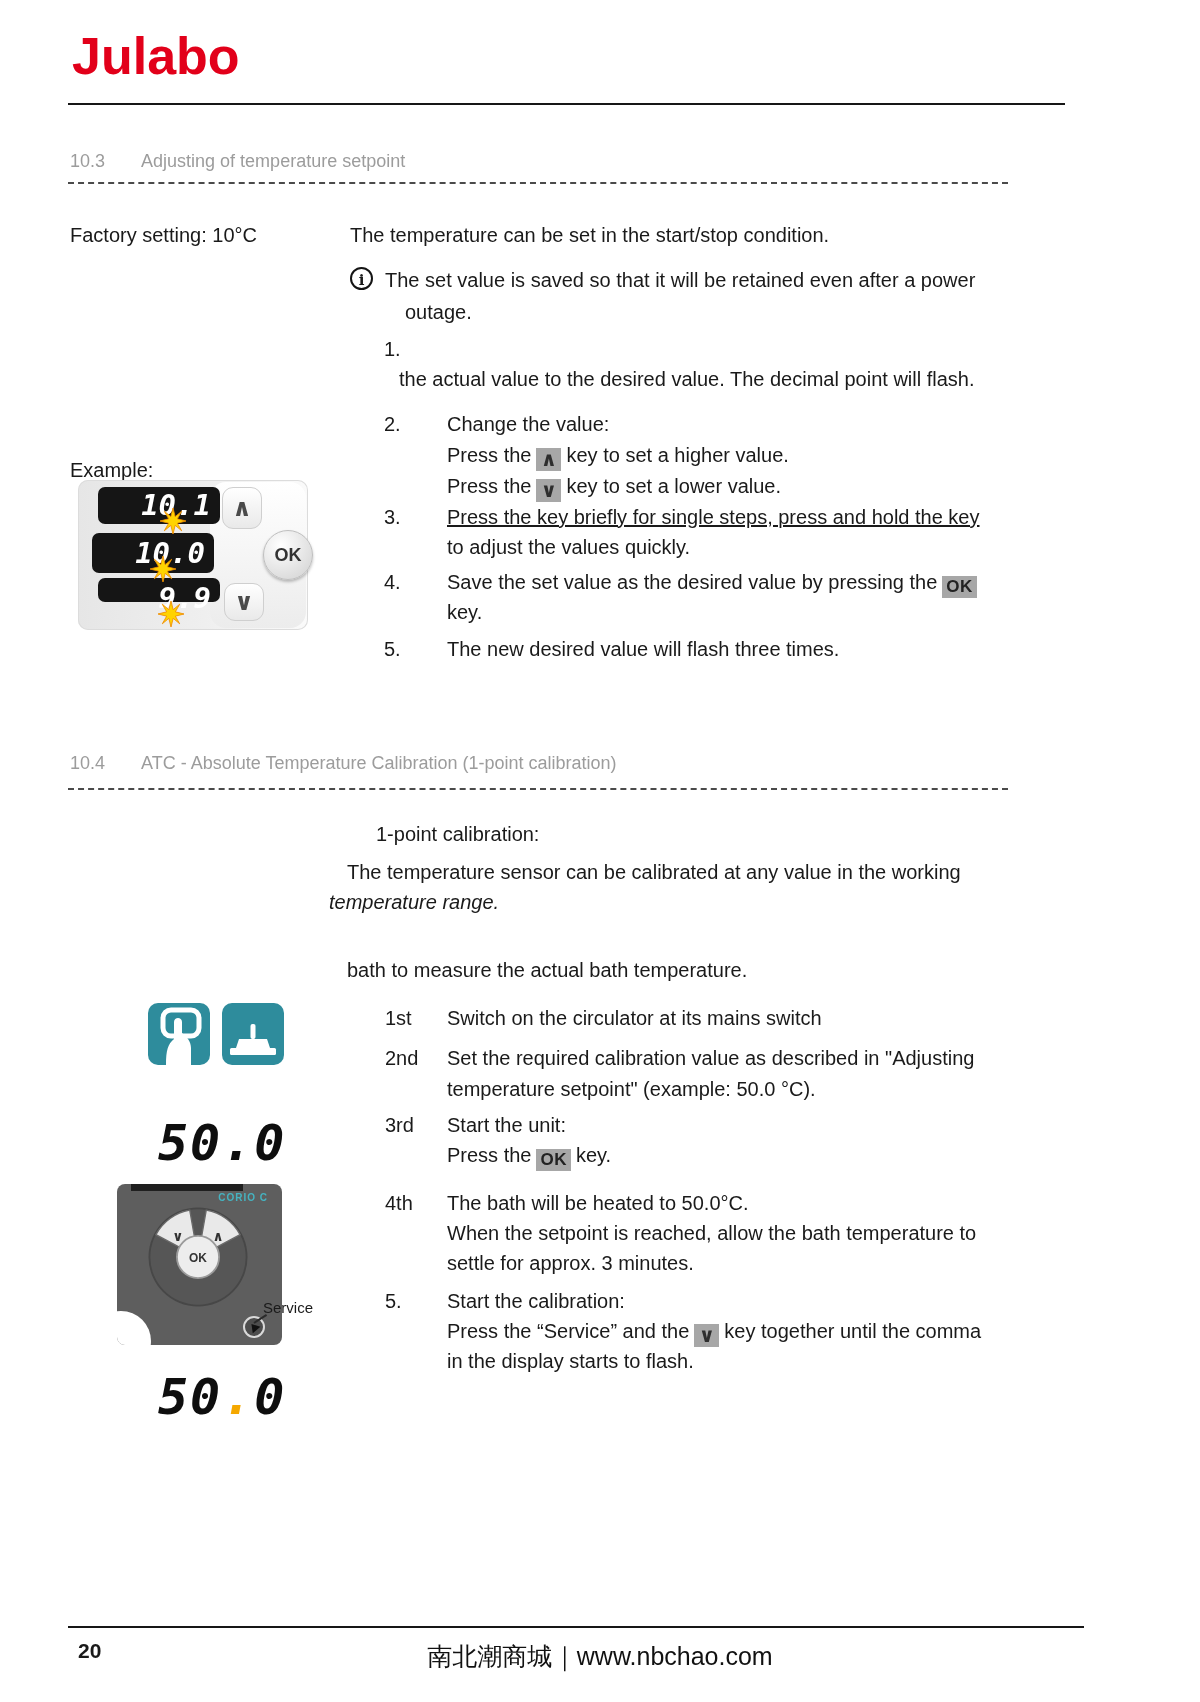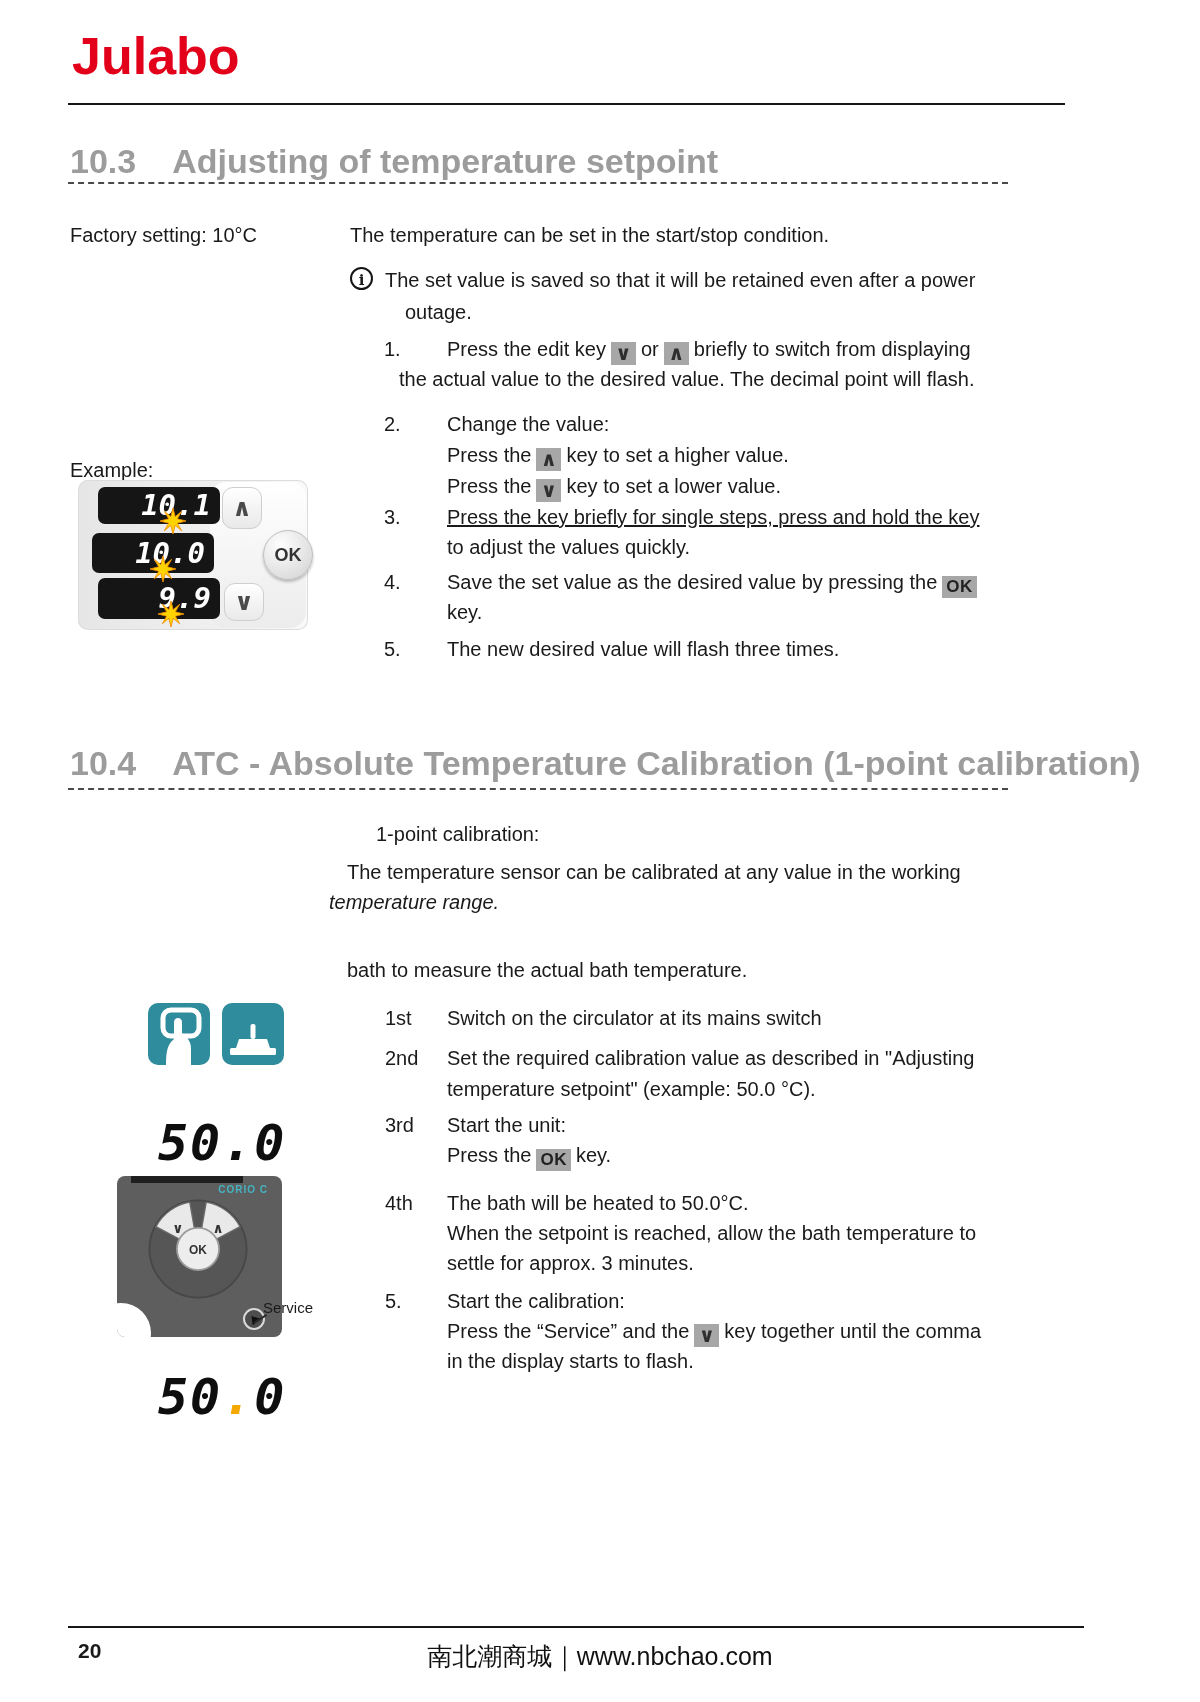--- a/index.html
+++ b/index.html
@@ -2,21 +2,21 @@
 <html><head>
 <meta charset="utf-8">
 <style>
   html,body{margin:0;padding:0;background:#ffffff;}
   .page{position:relative;width:1200px;height:1702px;background:#ffffff;overflow:hidden;
         font-family:"Liberation Sans",sans-serif;color:#1a1a1a;}
   .t{position:absolute;white-space:nowrap;font-size:20px;line-height:25px;color:#1a1a1a;}
   .logo{font-size:52px;font-weight:bold;color:#e2001a;letter-spacing:0px;line-height:52px;}
   .rule{position:absolute;height:2px;background:#161616;}
   .dashed{position:absolute;height:0;border-top:2px dashed #4a4a4a;}
-  .heading{font-size:34px;font-weight:bold;color:#9c9c9c;line-height:30px;}
+  .heading{font-size:18px;font-weight:normal;color:#9c9c9c;line-height:30px;}
   .heading .sp{margin-left:36px;}
   .key{display:inline-block;min-width:25px;height:23px;line-height:23px;background:#a7a7a7;
        color:#2e2e2e;font-family:"DejaVu Sans",sans-serif;font-weight:bold;font-size:20px;
        text-align:center;margin:0 5px;vertical-align:-4px;}
   .okkey{display:inline-block;height:22px;line-height:22px;background:#a7a7a7;color:#222;
        font-weight:bold;font-size:17px;padding:0 4px;margin:0 5px;vertical-align:-3px;letter-spacing:0.5px;}
   .infoc{display:inline-block;width:23px;height:23px;border:2px solid #141414;border-radius:50%;
        line-height:22px;text-align:center;font-family:"DejaVu Serif",serif;font-weight:bold;
        font-size:15px;box-sizing:border-box;}
   
@@ -32,21 +32,21 @@
        border-radius:11px;color:#4a4a4a;font-family:"DejaVu Sans",sans-serif;font-weight:bold;
        font-size:24px;text-align:center;z-index:1;}
   .okbtn{position:absolute;border-radius:50%;background:radial-gradient(circle at 35% 30%,#ffffff,#d0d0d0);
        border:1px solid #bfbfbf;color:#333;font-weight:bold;font-size:18px;text-align:center;
        box-shadow:0 2px 3px rgba(0,0,0,.25);z-index:1;}
   
   .ticon{position:absolute;width:62px;height:62px;background:#2e8c9c;border-radius:10px;}
   .bigseg{position:absolute;font-family:"DejaVu Sans Mono",monospace;font-weight:bold;
        font-style:italic;font-size:50px;letter-spacing:2px;color:#0e0e0e;line-height:50px;}
   .bigseg .dotflash{color:#f5a800;}
-  .device{position:absolute;background:#5e5e5e;border-radius:8px;overflow:hidden;}
+  .device{position:absolute;background:#5e5e5e;border-radius:8px;overflow:hidden;margin-top:8px;}
   .device-topbar{position:absolute;left:14px;top:0;width:112px;height:7px;background:#1f1f1f;}
   .device-brand{position:absolute;right:14px;top:8px;color:#45b3c0;font-size:10px;
        font-weight:bold;letter-spacing:1px;}
   .pad-ch{font-family:"DejaVu Sans",sans-serif;font-weight:bold;font-size:15px;fill:#333;text-anchor:middle;}
   .pad-ok{font-family:"Liberation Sans",sans-serif;font-weight:bold;font-size:13px;fill:#333;text-anchor:middle;}
   .corner-cut{position:absolute;left:-26px;bottom:-26px;width:60px;height:60px;border-radius:50%;background:#ffffff;}
   .service-btn{position:absolute;left:126px;top:132px;width:18px;height:18px;border-radius:50%;
        background:#4d4d4d;border:2px solid #d9d9d9;display:flex;align-items:center;justify-content:center;}
   .tri{width:0;height:0;border-left:5px solid transparent;border-right:5px solid transparent;
        border-bottom:8px solid #101010;transform:rotate(-40deg);}
@@ -75,21 +75,21 @@
   </div>
   <div class="dashed" style="left:68px;top:182px;width:940px;"></div>
 
   <div class="t" style="left:70px;top:223px;">Factory setting: 10°C</div>
   <div class="t" style="left:70px;top:458px;">Example:</div>
 
   <div class="example-panel" style="left:78px;top:480px;width:230px;height:150px;">
     <div class="wing" style="left:132px;top:2px;width:96px;height:146px;"></div>
     <div class="seg" style="left:20px;top:7px;width:122px;height:37px;line-height:37px;"><span>10.1</span></div>
     <div class="seg" style="left:14px;top:53px;width:122px;height:40px;line-height:40px;"><span>10.0</span></div>
-    <div class="seg" style="left:20px;top:98px;width:122px;height:41px;line-height:40px;"><span>9.9</span></div>
+    <div class="seg" style="left:20px;top:98px;width:122px;height:24px;line-height:40px;"><span>9.9</span></div>
     <svg class="star" style="left:82px;top:28px;">
         <use href="#star8"></use>
       </svg>
     <svg class="star" style="left:72px;top:76px;">
         <use href="#star8"></use>
       </svg>
     <svg class="star" style="left:80px;top:121px;">
         <use href="#star8"></use>
       </svg>
     <div class="pbtn" style="left:144px;top:7px;width:38px;height:40px;line-height:40px;"><span>∧</span></div>
@@ -97,23 +97,20 @@
     <div class="pbtn" style="left:146px;top:103px;width:38px;height:36px;line-height:36px;"><span>∨</span></div>
   </div>
 
   <div class="t" style="left:350px;top:223px;">The temperature can be set in the start/stop condition.</div>
 
   <div class="t" style="left:350px;top:266px;"><span class="infoc">i</span></div>
   <div class="t" style="left:385px;top:268px;">The set value is saved so that it will be retained even after a power</div>
   <div class="t" style="left:405px;top:300px;">outage.</div>
 
   <div class="t" style="left:384px;top:337px;">1.</div>
-  <div class="t" style="left:447px;top:337px;">
-    <span>Press the edit key</span><span class="key"><span>∨</span></span><span>or</span><span class="key"><span>∧</span></span><span>briefly to switch from displaying</span>
-  </div>
   <div class="t" style="left:399px;top:367px;">the actual value to the desired value. The decimal point will flash.</div>
 
   <div class="t" style="left:384px;top:412px;">2.</div>
   <div class="t" style="left:447px;top:412px;">Change the value:</div>
   <div class="t" style="left:447px;top:443px;">
     <span>Press the</span><span class="key"><span>∧</span></span><span>key to set a higher value.</span>
   </div>
   <div class="t" style="left:447px;top:474px;">
     <span>Press the</span><span class="key"><span>∨</span></span><span>key to set a lower value.</span>
   </div>

